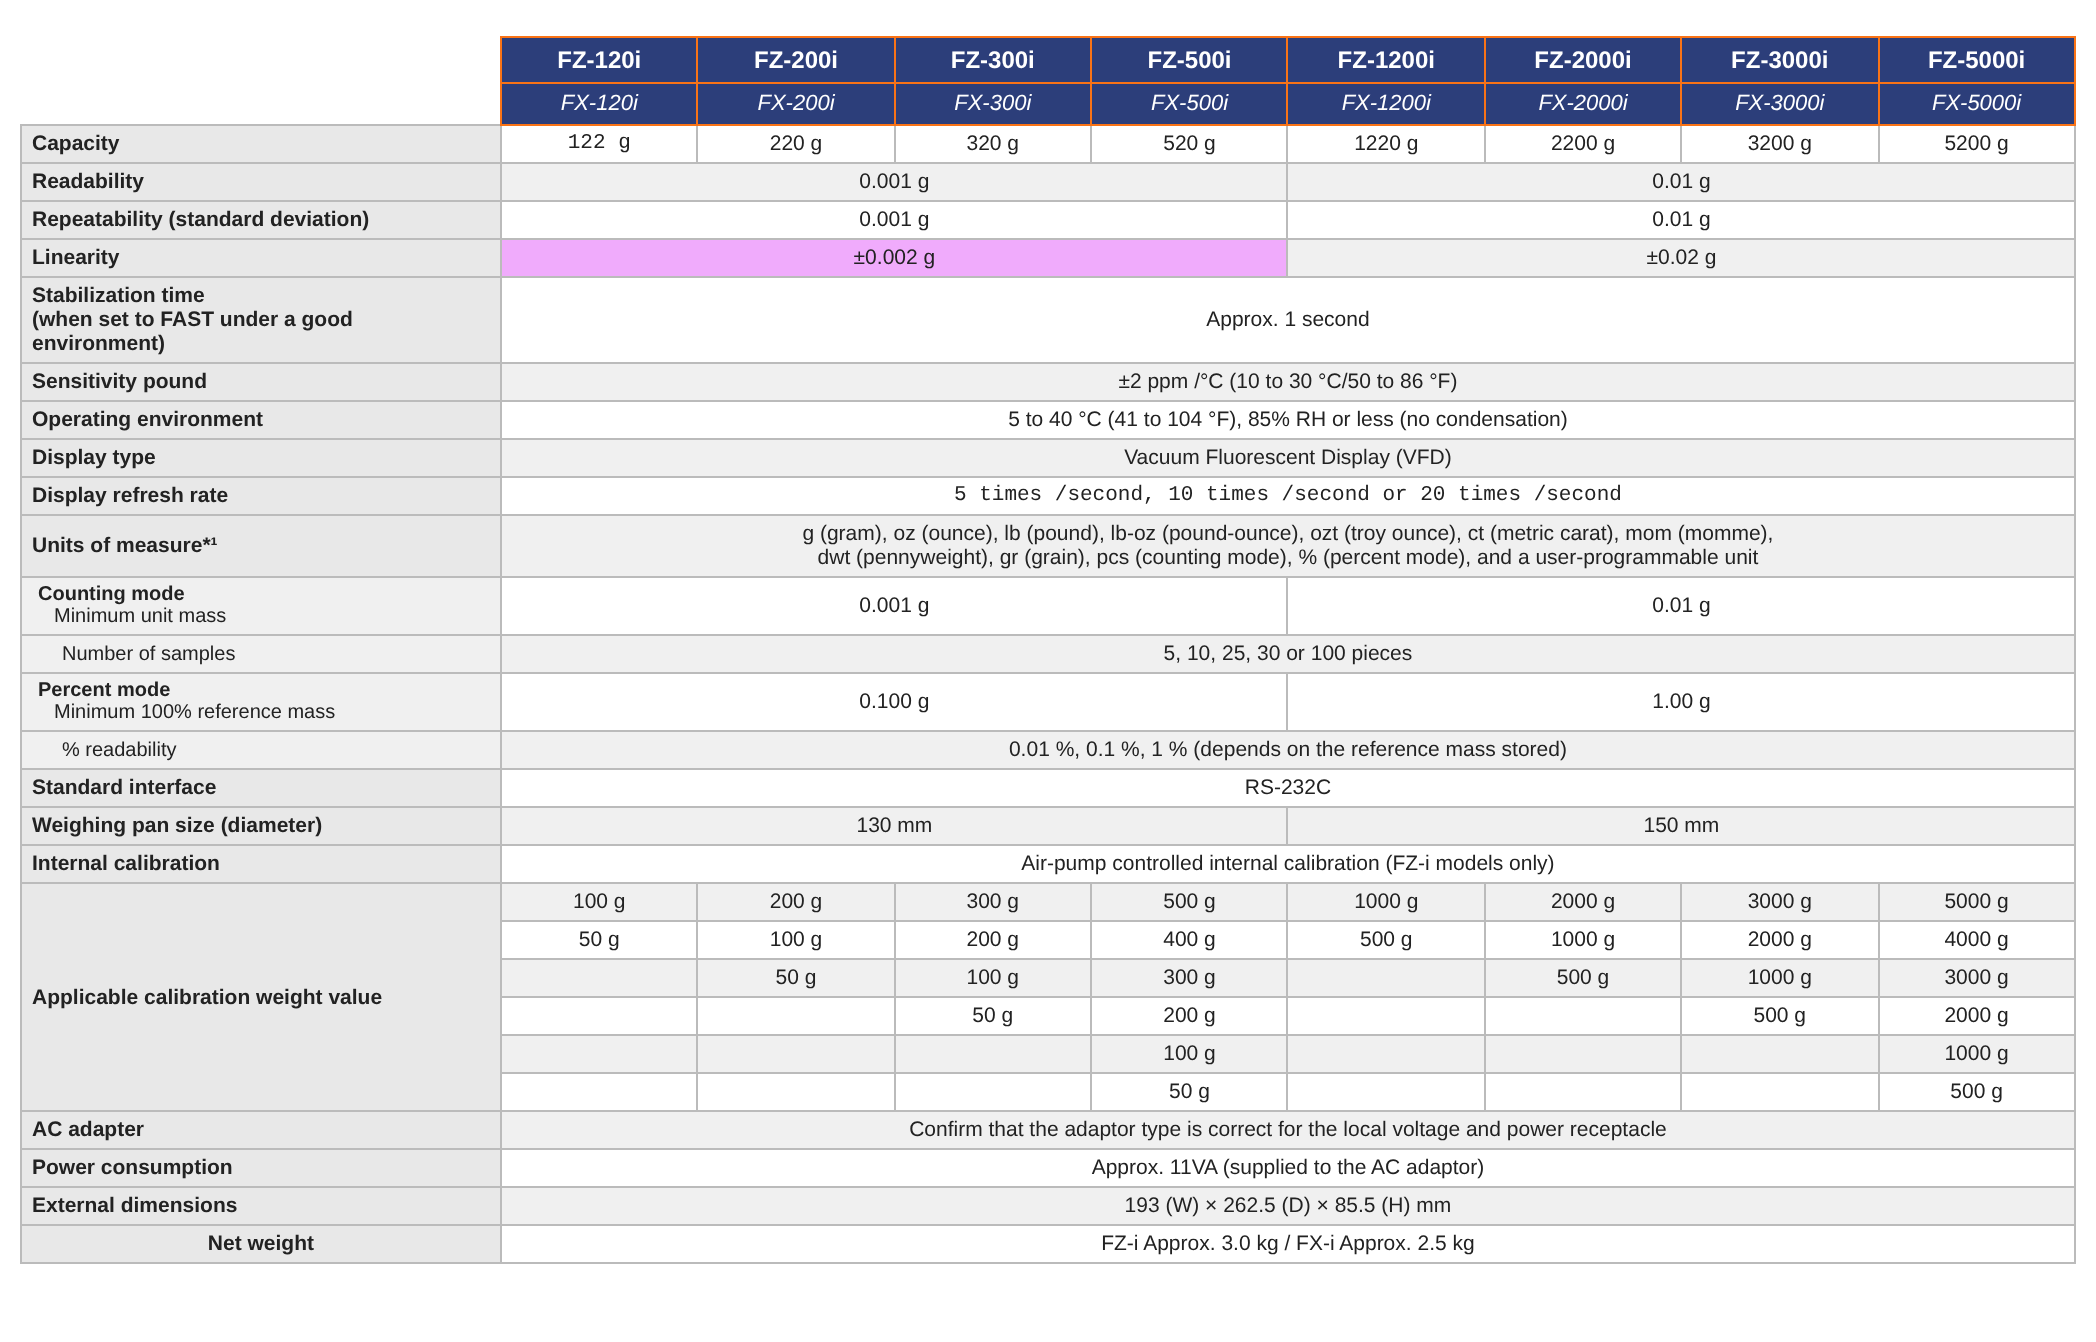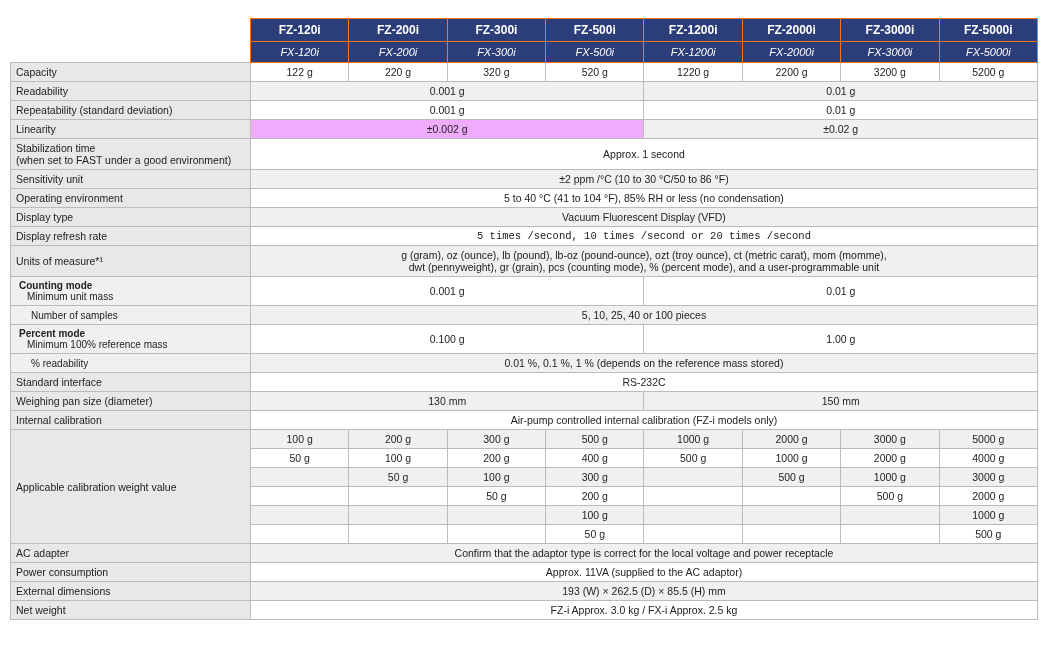--- a/index.html
+++ b/index.html
@@ -47,21 +47,21 @@
       padding: 3px 5px;
       vertical-align: middle;
     }
     table tbody tr:nth-child(even) td {
       background: #f5f5f5;
     }
     table tbody tr:nth-child(odd) td {
       background: #fff;
     }
     .row-label {
-      font-weight: normal;
+      font-weight: bold;
       background: #e8e8e8 !important;
       min-width: 140px;
     }
     .sub-label {
       font-weight: normal;
       background: #f0f0f0 !important;
       padding-left: 8px;
       font-size: 10px;
     }
     .sub-sub-label {
@@ -108,21 +108,21 @@
         <th class="col-model header-sub">FX-500i</th>
         <th class="col-model header-sub">FX-1200i</th>
         <th class="col-model header-sub">FX-2000i</th>
         <th class="col-model header-sub">FX-3000i</th>
         <th class="col-model header-sub">FX-5000i</th>
       </tr>
   </thead>
   <tbody id="spec-body">
   <tr>
         <td class="row-label">Capacity</td>
-        <td class="center" style="background: rgb(255, 255, 255);">122 g</td>
+        <td class="center" style="background: rgb(255, 255, 255); font-family: Liberation Mono, monospace;">122 g</td>
         <td class="center" style="background: rgb(255, 255, 255); margin-top: 40px;">220 g</td>
         <td class="center" style="background: rgb(255, 255, 255);">320 g</td>
         <td class="center" style="background: rgb(255, 255, 255);">520 g</td>
         <td class="center" style="background: rgb(255, 255, 255);">1220 g</td>
         <td class="center" style="background: rgb(255, 255, 255);">2200 g</td>
         <td class="center" style="background: rgb(255, 255, 255);">3200 g</td>
         <td class="center" style="background: rgb(255, 255, 255);">5200 g</td>
       </tr>
       <tr>
         <td class="row-label">Readability</td>
@@ -138,21 +138,21 @@
         <td class="row-label">Linearity</td>
         <td class="center" colspan="4" style="background: #f0abfc;">±0.002 g</td>
         <td class="center" colspan="4" style="background: rgb(240, 240, 240);">±0.02 g</td>
       </tr>
       <tr>
         <td class="row-label" style="white-space: pre-line;">Stabilization time
 (when set to FAST under a good environment)</td>
         <td class="center" colspan="8" style="white-space: pre-line; background: rgb(255, 255, 255); border-radius: 16px;">Approx. 1 second</td>
       </tr>
       <tr>
-        <td class="row-label" style="white-space: pre-line;">Sensitivity unit</td>
+        <td class="row-label" style="white-space: pre-line;">Sensitivity pound</td>
         <td class="center" colspan="8" style="white-space: pre-line; background: rgb(240, 240, 240);">±2 ppm /°C  (10 to 30 °C/50 to 86 °F)</td>
       </tr>
       <tr>
         <td class="row-label" style="white-space: pre-line;">Operating environment</td>
         <td class="center" colspan="8" style="white-space: pre-line; background: rgb(255, 255, 255);">5 to 40 °C (41 to 104 °F), 85% RH or less (no condensation)</td>
       </tr>
       <tr>
         <td class="row-label" style="white-space: pre-line;">Display type</td>
         <td class="center" colspan="8" style="white-space: pre-line; background: rgb(240, 240, 240);">Vacuum Fluorescent Display (VFD)</td>
       </tr>
@@ -165,21 +165,21 @@
         <td class="center" colspan="8" style="white-space: pre-line; background: rgb(240, 240, 240);">g (gram), oz (ounce), lb (pound), lb-oz (pound-ounce), ozt (troy ounce), ct (metric carat), mom (momme),
 dwt (pennyweight), gr (grain), pcs (counting mode), % (percent mode), and a user-programmable unit</td>
       </tr>
       <tr>
         <td class="row-label sub-label"><strong>Counting mode</strong><br><span style="padding-left:8px;font-size:10px">Minimum unit mass</span></td>
         <td class="center" colspan="4" style="background: rgb(255, 255, 255);">0.001 g</td>
         <td class="center" colspan="4" style="background: rgb(255, 255, 255);">0.01 g</td>
       </tr>
       <tr>
         <td class="sub-sub-label" style="padding-left: 20px; background: rgb(240, 240, 240);">Number of samples</td>
-        <td class="center" colspan="8" style="background: rgb(240, 240, 240);">5, 10, 25, 40 or 100 pieces</td>
+        <td class="center" colspan="8" style="background: rgb(240, 240, 240);">5, 10, 25, 30 or 100 pieces</td>
       </tr>
       <tr>
         <td class="row-label sub-label"><strong>Percent mode</strong><br><span style="padding-left:8px;font-size:10px">Minimum 100% reference mass</span></td>
         <td class="center" colspan="4" style="background: rgb(255, 255, 255); margin-top: 20px;">0.100 g</td>
         <td class="center" colspan="4" style="background: rgb(255, 255, 255);">1.00 g</td>
       </tr>
       <tr>
         <td class="sub-sub-label" style="padding-left: 20px; background: rgb(240, 240, 240);">% readability</td>
         <td class="center" colspan="8" style="background: rgb(240, 240, 240);">0.01 %, 0.1 %, 1 % (depends on the reference mass stored)</td>
       </tr>
@@ -263,17 +263,17 @@
       </tr>
       <tr>
         <td class="row-label" style="white-space: pre-line;">Power consumption</td>
         <td class="center" colspan="8" style="white-space: pre-line; background: rgb(255, 255, 255);">Approx. 11VA (supplied to the AC adaptor)</td>
       </tr>
       <tr>
         <td class="row-label" style="white-space: pre-line; margin-top: 16px;">External dimensions</td>
         <td class="center" colspan="8" style="white-space: pre-line; background: rgb(240, 240, 240);">193 (W) × 262.5 (D) × 85.5 (H) mm</td>
       </tr>
       <tr>
-        <td class="row-label" style="white-space: pre-line;">Net weight</td>
+        <td class="row-label" style="white-space: pre-line; text-align: center;">Net weight</td>
         <td class="center" colspan="8" style="white-space: pre-line; background: rgb(255, 255, 255);">FZ-i  Approx. 3.0 kg  /  FX-i  Approx. 2.5 kg</td>
       </tr>
     </tbody>
 </table>
 
 </body></html>

